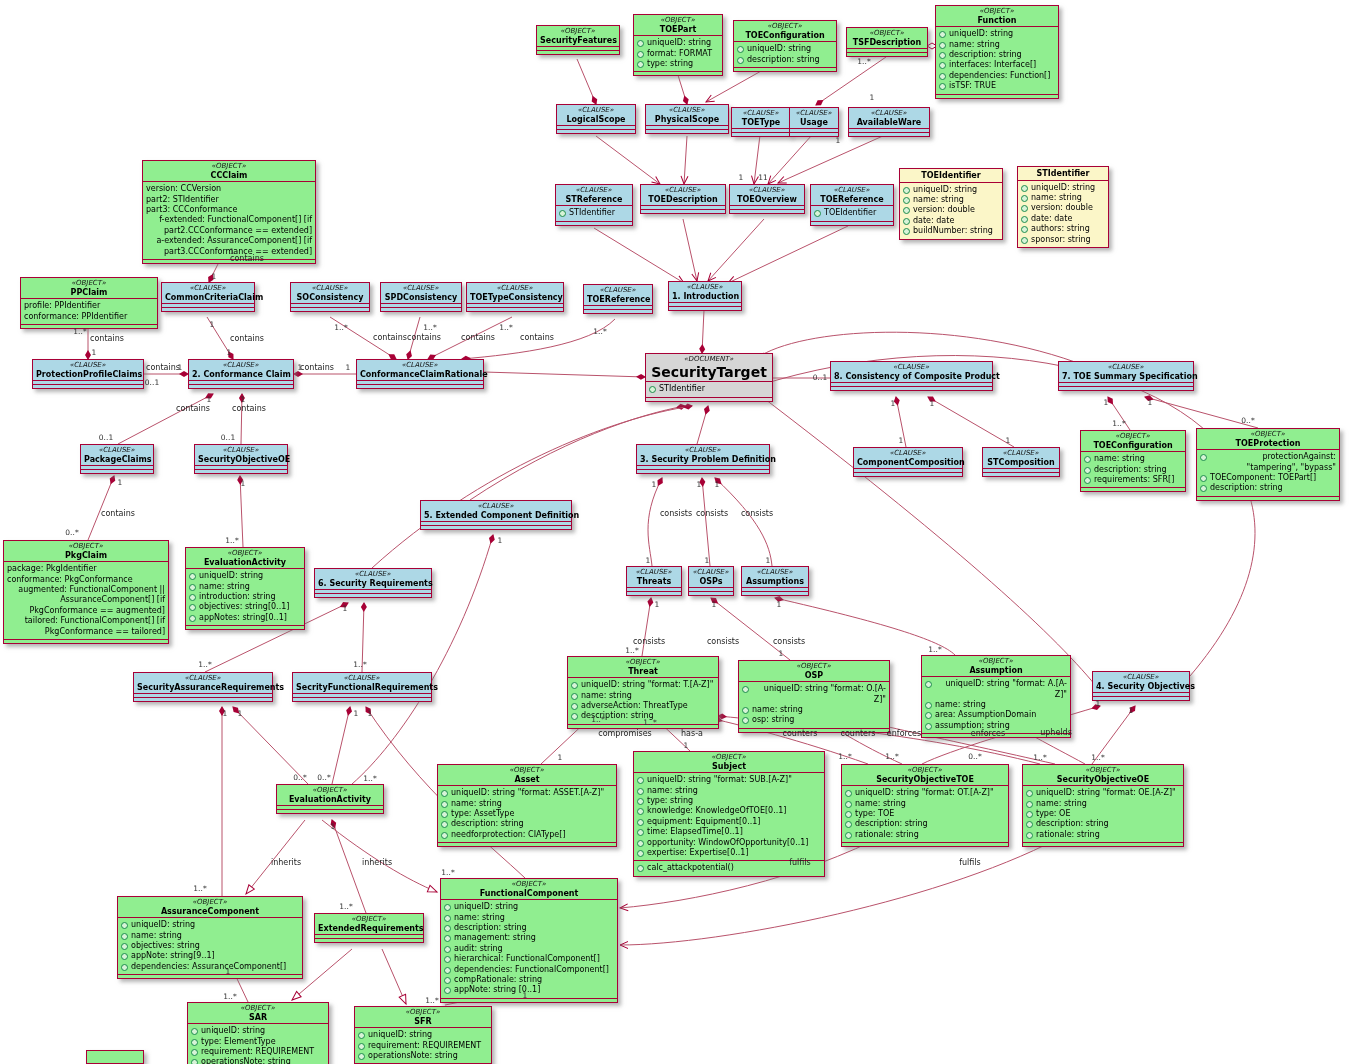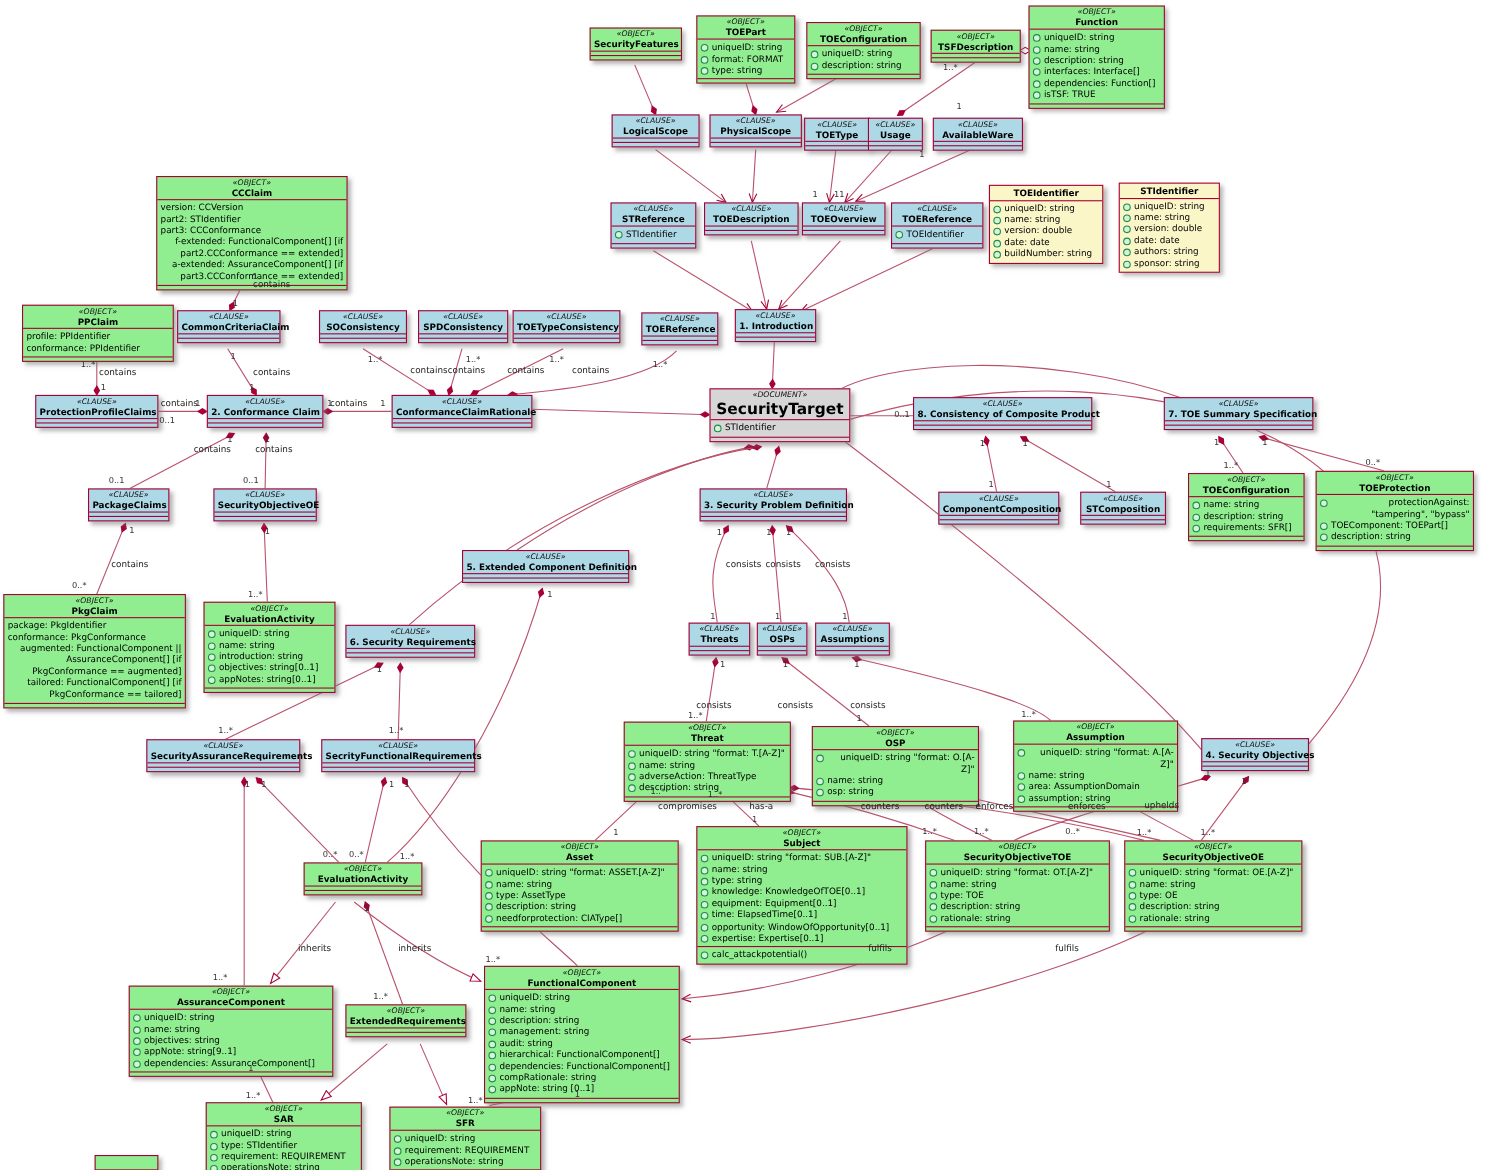--- a/index.html
+++ b/index.html
@@ -981,21 +981,21 @@
         <div class="stereo">«OBJECT»</div>
         <div class="nname">SAR</div>
       </div>
       <div class="compartment">
         <div class="arow">
           <div class="bullet"></div>
           <div class="atext">uniqueID: string</div>
         </div>
         <div class="arow">
           <div class="bullet"></div>
-          <div class="atext">type: STIdentifier</div>
+          <div class="atext">type: ElementType</div>
         </div>
         <div class="arow">
           <div class="bullet"></div>
           <div class="atext">requirement: REQUIREMENT</div>
         </div>
         <div class="arow">
           <div class="bullet"></div>
           <div class="atext">operationsNote: string</div>
         </div>
       </div>

